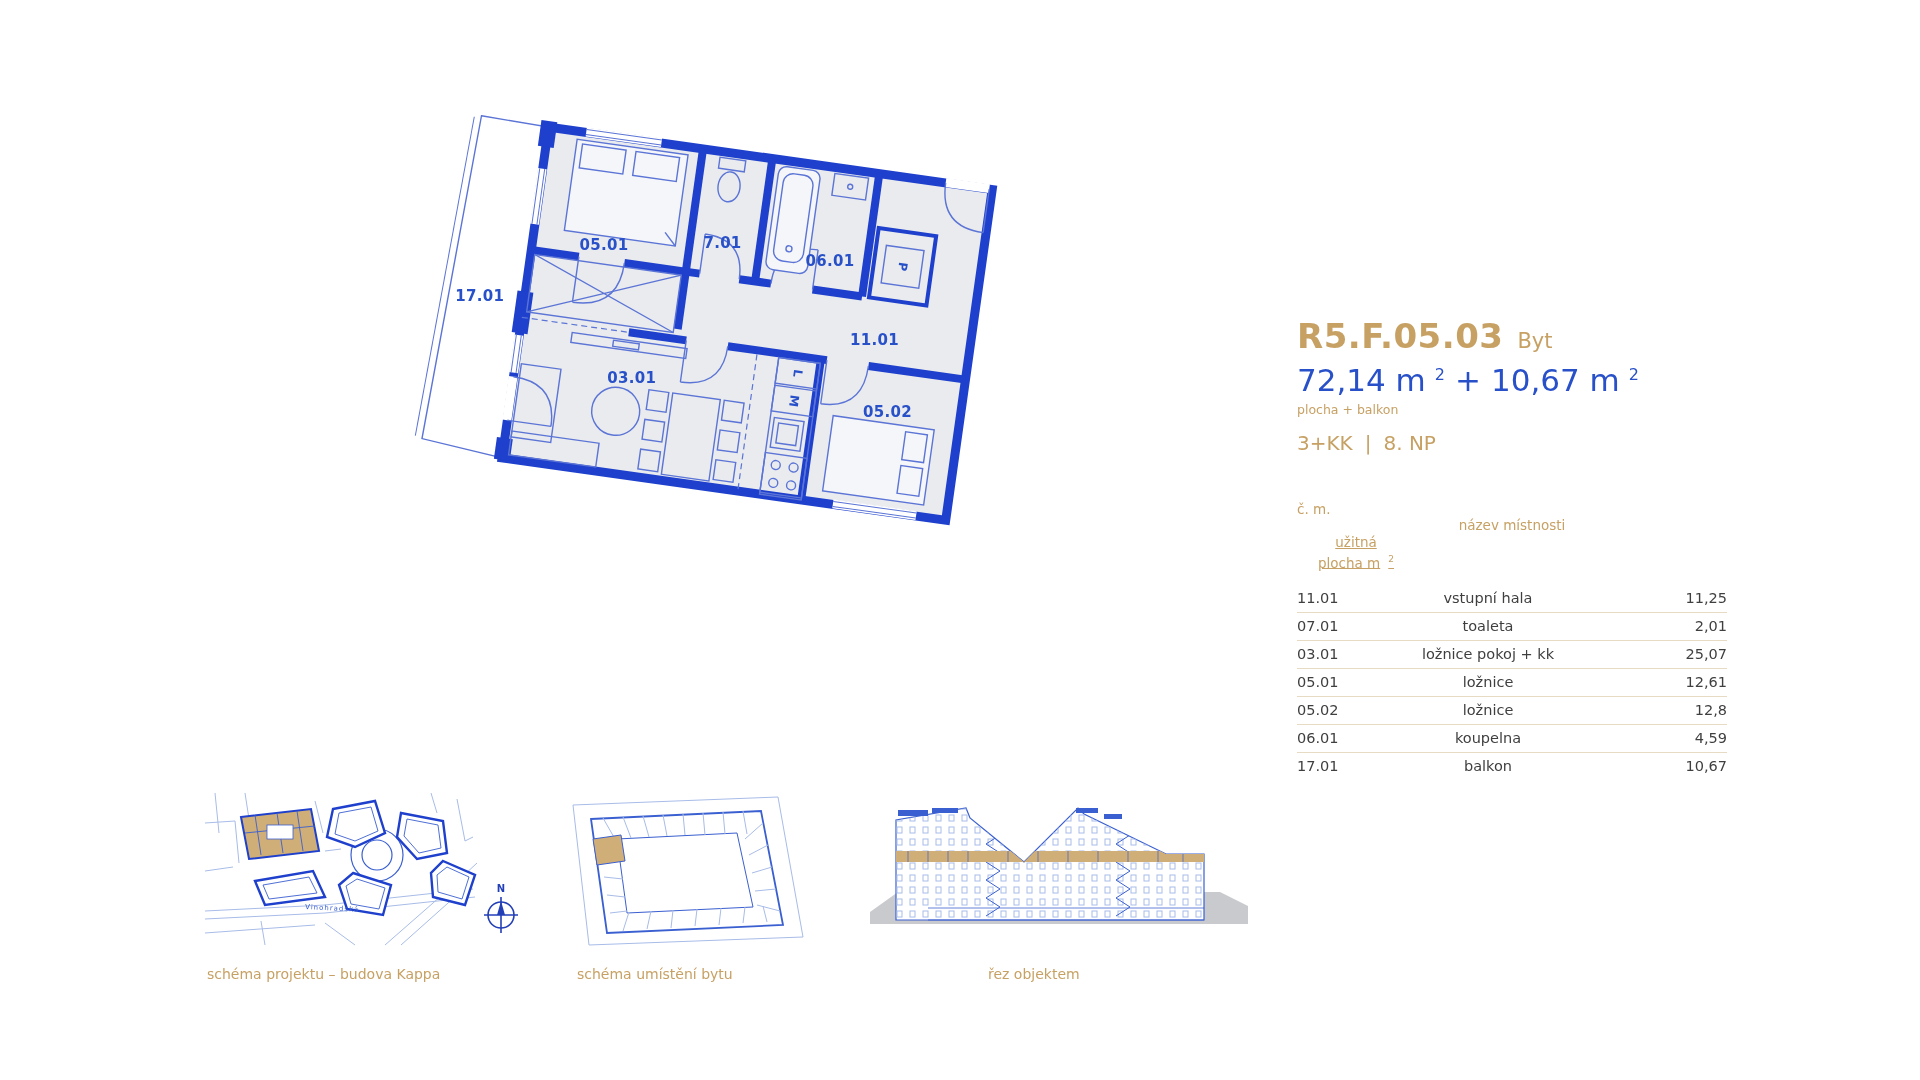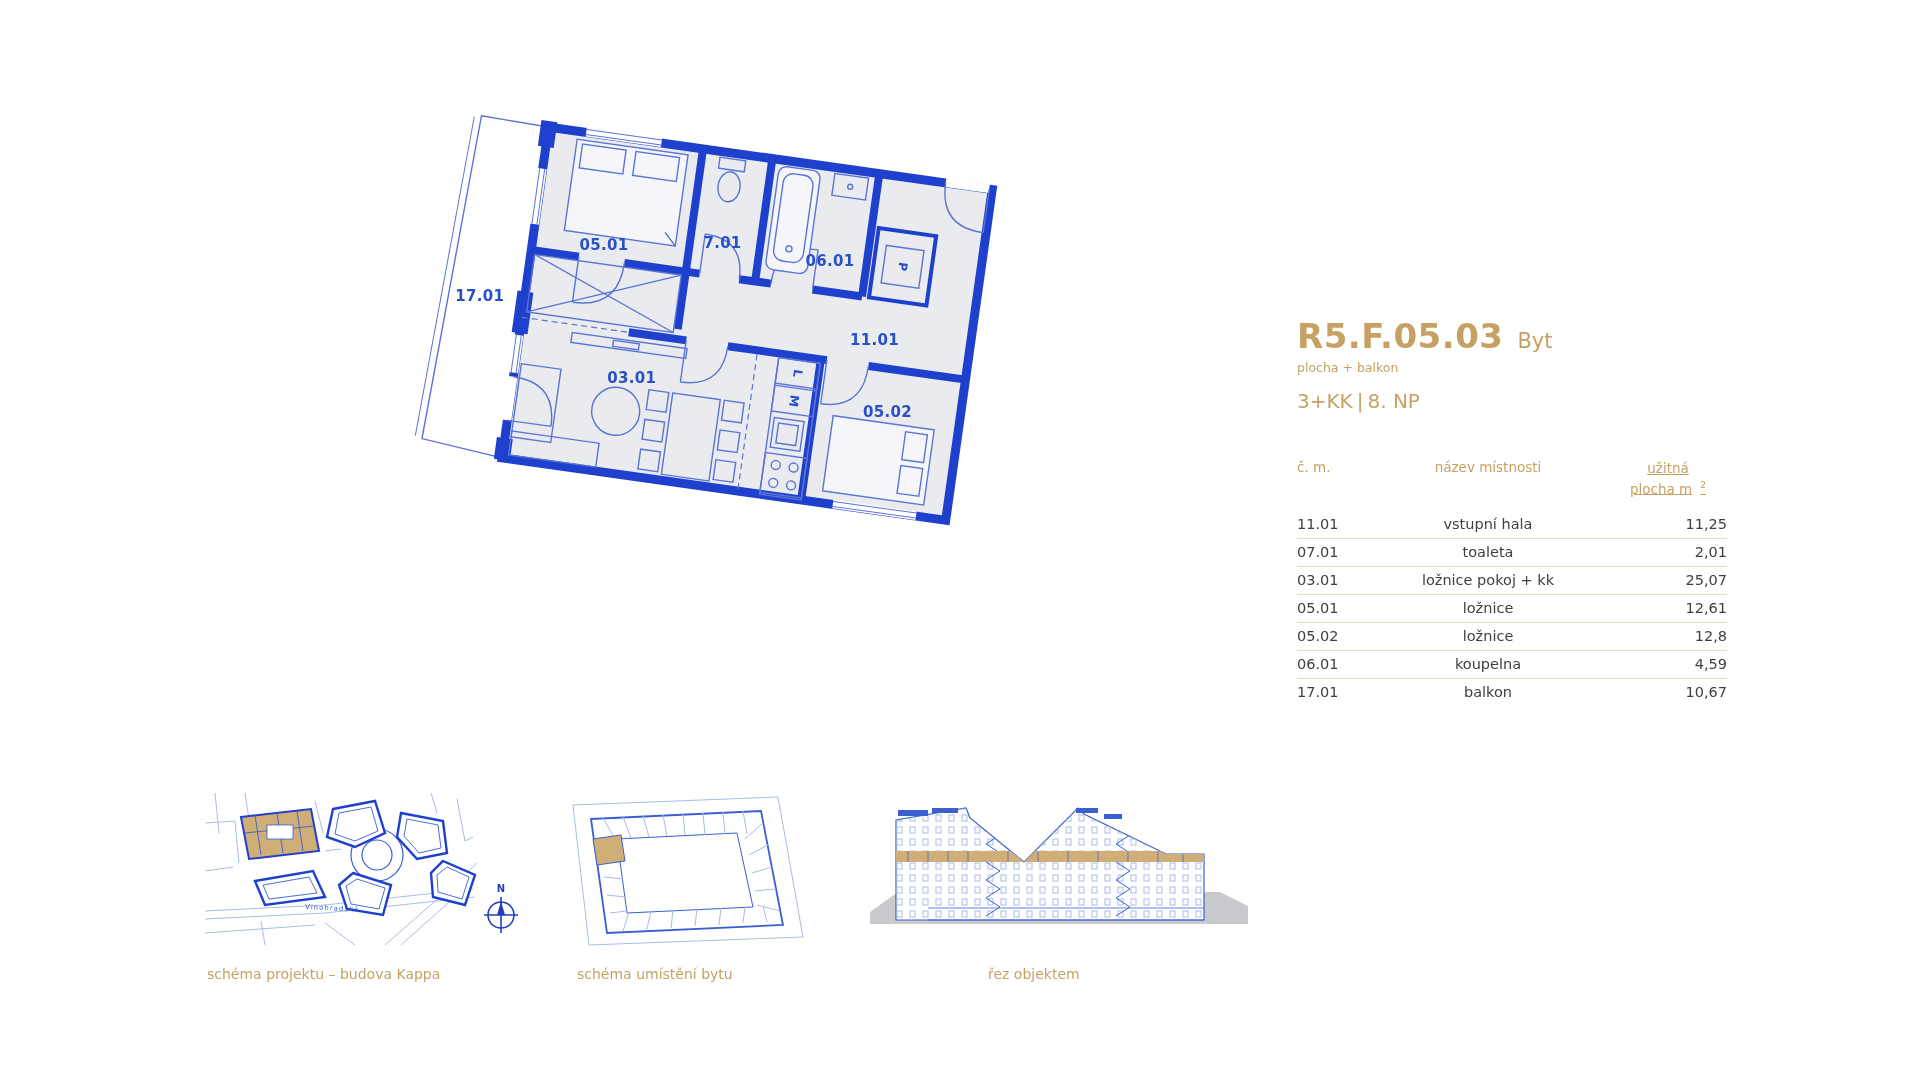--- a/index.html
+++ b/index.html
@@ -27,25 +27,25 @@
 
   
   .info{position:absolute;left:1273px;top:316px;width:430px;margin-left:24px;}
   .titleline{display:flex;align-items:baseline;gap:14px;}
   .unit-code{color:var(--gold);font-size:34px;font-weight:bold;letter-spacing:.5px;}
   .unit-type{color:var(--gold);font-size:21px;}
   .arealine{margin-top:6px;color:var(--blue);font-size:31px;}
   .arealine sup{font-size:16px;margin-left:9px;}
   .arealine .plus{margin:0 10px;}
   .areanote{margin-top:4px;color:var(--gold);font-size:12.5px;}
-  .layoutline{margin-top:14px;color:var(--gold);font-size:20px;display:flex;gap:4px;}
+  .layoutline{margin-top:14px;color:var(--gold);font-size:20px;display:flex;gap:12px;}
 
   
   .roomtable{margin-top:46px;width:430px;color:var(--text);font-size:14.5px;}
-  .thead{display:flex;color:var(--gold);font-size:13.5px;padding-bottom:12px;}
+  .thead{display:flex;color:var(--gold);font-size:13.5px;padding-bottom:12px;flex-direction:column;}
   .c1{width:70px;flex:none;}
   .c2{flex:1;text-align:center;}
   .c3{width:118px;flex:none;}
   .thead .c3 div{text-align:center;line-height:1.45;text-decoration:underline;}
   .thead .c3 sup{font-size:9px;margin-left:8px;}
   .trow{display:flex;padding:5px 0 6px;border-bottom:1px solid var(--divider);}
   .trow:last-child{border-bottom:none;}
   .trow .c3{text-align:right;}
 
   
@@ -212,20 +212,23 @@
         <text class="roomlabel" x="478" y="298" text-anchor="middle" transform="rotate(-8 478 298)">05.02</text>
       </g>
     </svg>
   </div>
 
   <div class="info">
     <div class="titleline">
       <span class="unit-code">R5.F.05.03</span>
       <span class="unit-type">Byt</span>
     </div>
+    <div class="arealine">
+      <span>72,14 m</span><sup>2</sup><span class="plus">+</span><span>10,67 m</span><sup>2</sup>
+    </div>
     <div class="areanote">plocha + balkon</div>
     <div class="layoutline">
       <span>3+KK</span>
       <span>|</span>
       <span>8. NP</span>
     </div>
 
     <div class="roomtable">
       <div class="thead">
         <div class="c1">č. m.</div>

